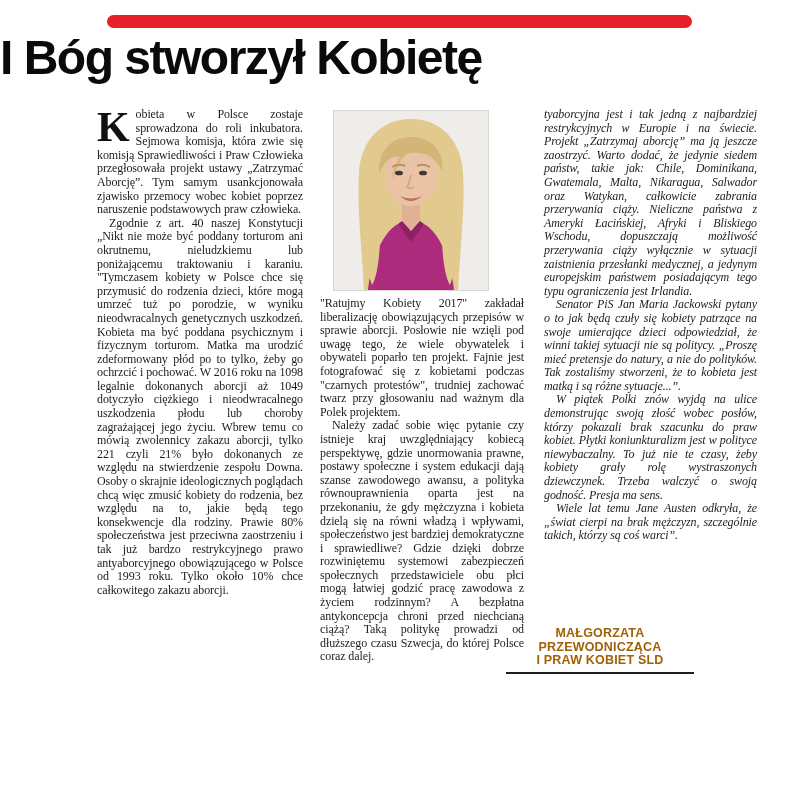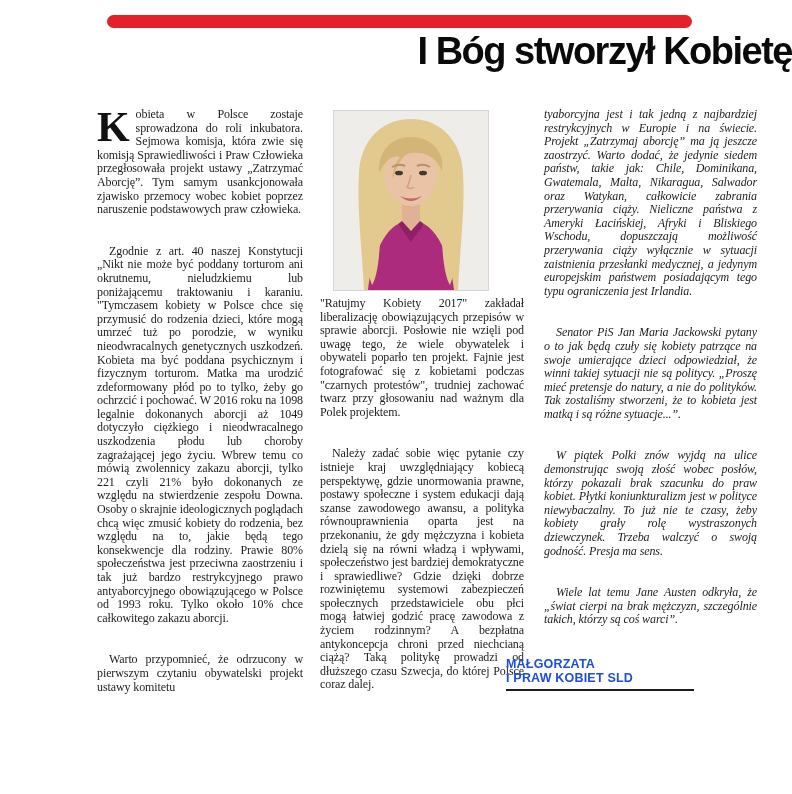--- a/index.html
+++ b/index.html
@@ -2,55 +2,54 @@
 <html><head>
 <meta charset="utf-8">
 <style>
   html,body{margin:0;padding:0;}
   body{width:792px;height:794px;background:#ffffff;overflow:hidden;}
   .page{position:relative;width:792px;height:794px;background:#ffffff;
         font-family:"Liberation Serif", serif;color:#1c1c1c;}
   .redbar{position:absolute;left:107px;top:15px;width:585px;height:13px;
           background:#e52029;border-radius:7px;}
   .headline{position:absolute;left:0;top:30px;width:100%;margin:0;
-            text-align:right;font-family:"Liberation Sans", sans-serif;
-            font-weight:700;font-size:38px;letter-spacing:-1.5px;color:#0a0a0a;}
+            text-align:left;font-family:"Liberation Sans", sans-serif;
+            font-weight:700;font-size:48px;letter-spacing:-1.5px;color:#0a0a0a;}
   .columns{position:absolute;left:97px;top:108px;width:660px;display:flex;}
   .col{font-size:12px;line-height:13.6px;text-align:justify;letter-spacing:-0.1px;}
   .col1{width:206px;margin-right:17px;}
   .col2{width:204px;margin-right:20px;}
   .col3{width:213px;font-style:italic;}
   .col p{margin:0;padding:0;}
-  p.indent{text-indent:12px;margin-top:28px;}
+  p.indent{text-indent:12px;}
   .dropcap{float:left;font-family:"Liberation Serif", serif;font-weight:700;
            font-size:42px;line-height:34px;padding:2px 6px 0 0;color:#111;}
   .photo-wrap{margin:2px 0 6px 13px;width:154px;height:179px;
               border:1px solid #d8d6d2;box-sizing:content-box;}
   .photo-wrap svg{display:block;}
-  .signature{position:absolute;left:506px;top:658px;width:188px;
+  .signature{position:absolute;left:506px;top:627px;width:188px;
              font-family:"Liberation Sans", sans-serif;font-weight:700;
-             font-size:12.5px;line-height:13.5px;text-align:left;
-             color:#1d4ed8;border-bottom:2.5px solid #1d1d1d;padding-bottom:4px;
+             font-size:12.5px;line-height:13.5px;text-align:center;
+             color:#a16207;border-bottom:2.5px solid #1d1d1d;padding-bottom:4px;
              letter-spacing:0.2px;}
 </style>
 </head>
 <body>
 
 <div class="page">
 
   <div class="redbar"></div>
 
   <h1 class="headline">I Bóg stworzył Kobietę</h1>
 
   <div class="columns">
 
     <div class="col col1">
       <p><span class="dropcap">K</span><span>obieta w Polsce zostaje sprowadzona do roli inkubatora. Sejmowa komisja, która zwie się komisją Sprawiedliwości i Praw Człowieka przegłosowała projekt ustawy „Zatrzymać Aborcję”. Tym samym usankcjonowała zjawisko przemocy wobec kobiet poprzez naruszenie podstawowych praw człowieka.</span></p>
       <p class="indent">Zgodnie z art. 40 naszej Konstytucji „Nikt nie może być poddany torturom ani okrutnemu, nieludzkiemu lub poniżającemu traktowaniu i karaniu. "Tymczasem kobiety w Polsce chce się przymusić do rodzenia dzieci, które mogą umrzeć tuż po porodzie, w wyniku nieodwracalnych genetycznych uszkodzeń. Kobieta ma być poddana psychicznym i fizycznym torturom. Matka ma urodzić zdeformowany płód po to tylko, żeby go ochrzcić i pochować. W 2016 roku na 1098 legalnie dokonanych aborcji aż 1049 dotyczyło ciężkiego i nieodwracalnego uszkodzenia płodu lub choroby zagrażającej jego życiu. Wbrew temu co mówią zwolennicy zakazu aborcji, tylko 221 czyli 21% było dokonanych ze względu na stwierdzenie zespołu Downa. Osoby o skrajnie ideologicznych poglądach chcą więc zmusić kobiety do rodzenia, bez względu na to, jakie będą tego konsekwencje dla rodziny. Prawie 80% społeczeństwa jest przeciwna zaostrzeniu i tak już bardzo restrykcyjnego prawo antyaborcyjnego obowiązującego w Polsce od 1993 roku. Tylko około 10% chce całkowitego zakazu aborcji.</p>
-      <p class="indent">Warto przypomnieć, że odrzucony w pierwszym czytaniu obywatelski projekt ustawy komitetu</p>
     </div>
 
     <div class="col col2">
       <figure class="photo-wrap" style="margin:2px 0 6px 13px;">
         <svg width="154" height="179" viewBox="0 0 154 179">
           <rect x="0" y="0" width="154" height="179" fill="#efede9"></rect>
 
           <path d="M77 8 C44 8 26 34 25 62 C23 96 27 126 30 179 L124 179 C127 126 131 96 129 62 C128 34 110 8 77 8 Z" fill="#e2c98e"></path>
 
           <rect x="68" y="88" width="18" height="30" rx="6" fill="#e0b194"></rect>
@@ -84,16 +83,17 @@
       <p>tyaborcyjna jest i tak jedną z najbardziej restrykcyjnych w Europie i na świecie. Projekt „Zatrzymaj aborcję” ma ją jeszcze zaostrzyć. Warto dodać, że jedynie siedem państw, takie jak: Chile, Dominikana, Gwatemala, Malta, Nikaragua, Salwador oraz Watykan, całkowicie zabrania przerywania ciąży. Nieliczne państwa z Ameryki Łacińskiej, Afryki i Bliskiego Wschodu, dopuszczają możliwość przerywania ciąży wyłącznie w sytuacji zaistnienia przesłanki medycznej, a jedynym europejskim państwem posiadającym tego typu ograniczenia jest Irlandia.</p>
       <p class="indent">Senator PiS Jan Maria Jackowski pytany o to jak będą czuły się kobiety patrzące na swoje umierające dzieci odpowiedział, że winni takiej sytuacji nie są politycy. „Proszę mieć pretensje do natury, a nie do polityków. Tak zostaliśmy stworzeni, że to kobieta jest matką i są różne sytuacje...”.</p>
       <p class="indent">W piątek Polki znów wyjdą na ulice demonstrując swoją złość wobec posłów, którzy pokazali brak szacunku do praw kobiet. Płytki koniunkturalizm jest w polityce niewybaczalny. To już nie te czasy, żeby kobiety grały rolę wystraszonych dziewczynek. Trzeba walczyć o swoją godność. Presja ma sens.</p>
       <p class="indent">Wiele lat temu Jane Austen odkryła, że „świat cierpi na brak mężczyzn, szczególnie takich, którzy są coś warci”.</p>
     </div>
 
   </div>
 
   <div class="signature">
     <div>MAŁGORZATA</div>
+    <div>PRZEWODNICZĄCA</div>
     <div>I PRAW KOBIET SLD</div>
   </div>
 
 </div>
 
 </body></html>

